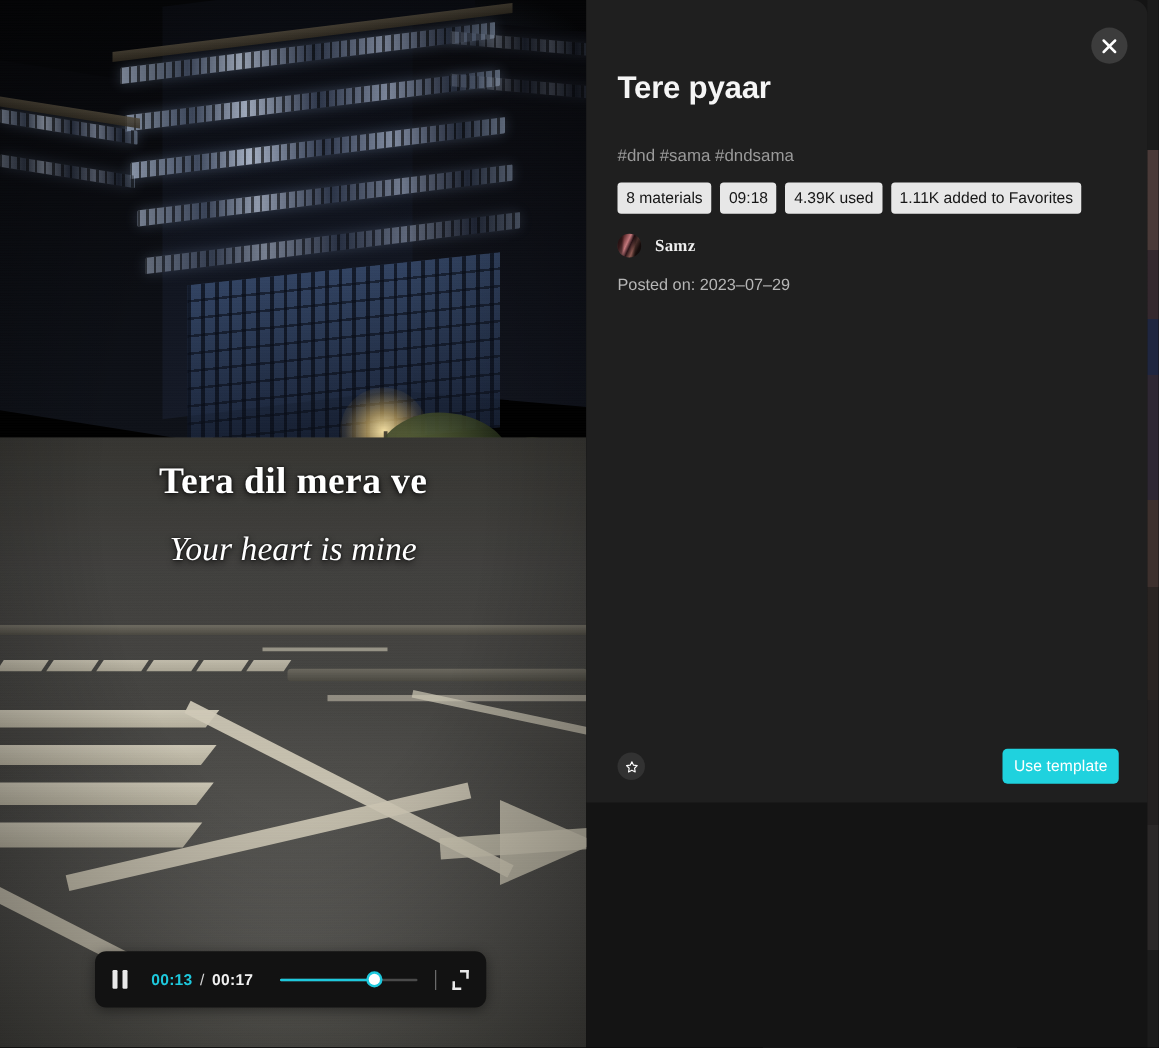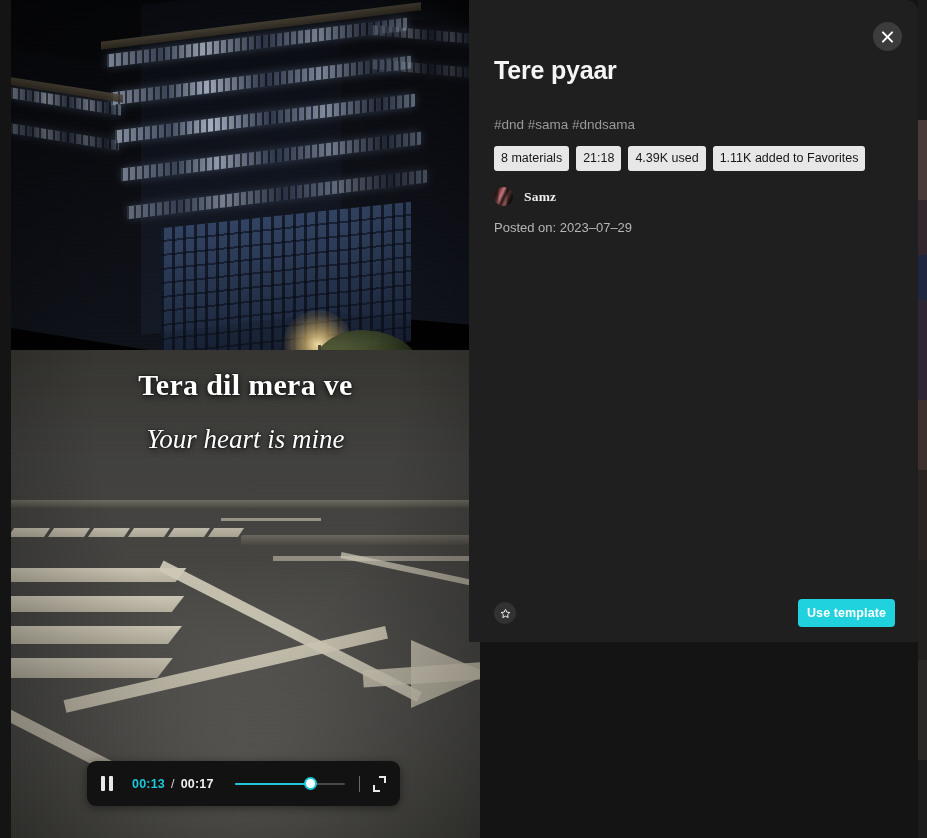--- a/index.html
+++ b/index.html
@@ -8,21 +8,21 @@
     background:#0c0c0c;
     font-family:"Liberation Sans", sans-serif;
     -webkit-font-smoothing:antialiased;
   }
 
   #app { position:relative; width:927px; height:838px; background:#141414; }
 
   
   .video-pane {
     position:absolute; left:0; top:0; width:469px; height:838px;
-    overflow:hidden; background:#000;margin-left:11px;
+    overflow:hidden; background:#000;
   }
   .video-frame { position:absolute; inset:0; overflow:hidden; }
 
   
   .sky {
     position:absolute; left:0; top:0; width:469px; height:300px;
     background:
       radial-gradient(ellipse 160px 70px at 360px 40px, rgba(40,48,66,.55), rgba(0,0,0,0) 70%),
       linear-gradient(180deg,#050608 0%,#07080c 45%,#0a0b10 100%);
   }
@@ -237,21 +237,21 @@
     position:absolute; left:0; bottom:0; width:449px; height:58px;
     display:flex; align-items:center; justify-content:space-between;
     padding:0 23px 0 25px;
   }
   .fav-btn {
     width:22px; height:22px; border-radius:50%; background:#323232;
     display:flex; align-items:center; justify-content:center; cursor:pointer;
   }
   .star-ico { width:11px; height:11px; display:block; }
   .use-btn {
-    background:#1fd2de; color:#ffffff; font-size:12.5px; font-weight:bold;
+    background:#1fd2de; color:#ffffff; font-size:12.5px; font-weight:normal;
     border:none; border-radius:4px; padding:7px 9px; cursor:pointer;
     letter-spacing:.1px;
   }
 </style>
 </head>
 <body>
 
 <div id="app">
 
   <div class="video-pane">
@@ -378,21 +378,21 @@
       <span></span>
         <span></span>
     </div>
 
     <div class="panel-body">
       <div class="title">Tere pyaar</div>
       <div class="tags">#dnd #sama #dndsama</div>
 
       <div class="badges">
         <span class="badge">8 materials</span>
-        <span class="badge">21:18</span>
+        <span class="badge">09:18</span>
         <span class="badge">4.39K used</span>
         <span class="badge">1.11K added to Favorites</span>
       </div>
 
       <div class="author">
         <div class="avatar"></div>
         <div class="author-name">Samz</div>
       </div>
 
       <div class="posted">Posted on: 2023–07–29</div>

